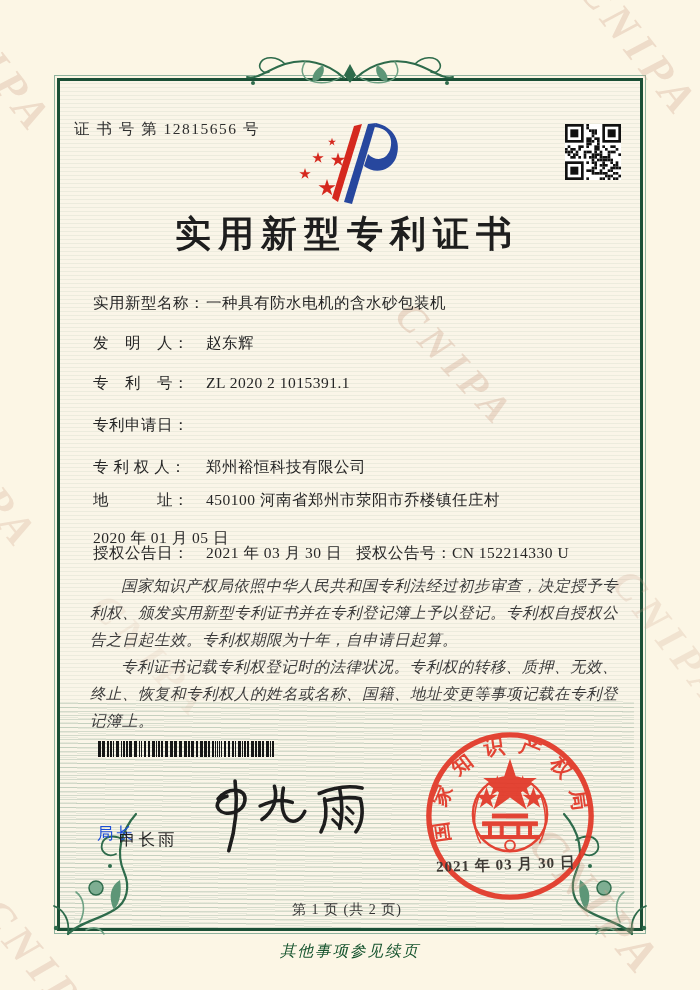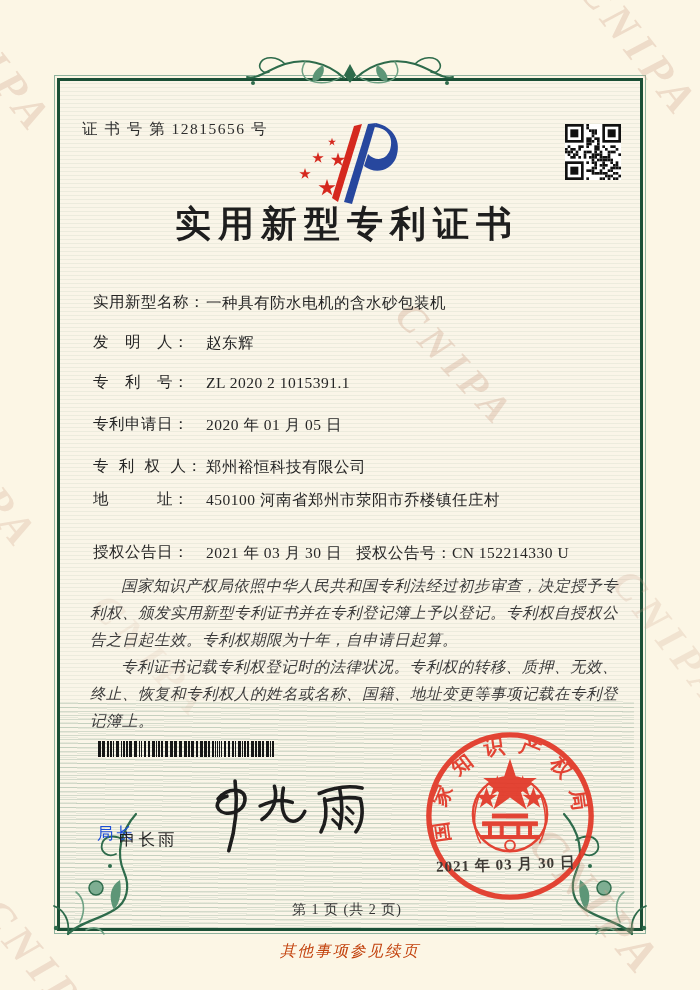--- a/index.html
+++ b/index.html
@@ -29,51 +29,51 @@
     position:absolute;left:60px;top:700px;width:574px;height:228px;z-index:1;
     background:
       repeating-linear-gradient(2deg,rgba(110,150,125,.14) 0 1px,transparent 1px 5px),
       repeating-linear-gradient(0deg,rgba(110,150,125,.20) 0 1px,transparent 1px 4px);
   }
   
   .orn-top{position:absolute;left:245px;top:50px;z-index:2;}
   .orn-bl{position:absolute;left:50px;top:810px;z-index:2;}
   .orn-br{position:absolute;left:560px;top:810px;z-index:2;}
   
-  .cert-no{position:absolute;left:82px;top:119px;font-size:15.5px;letter-spacing:1.5px;color:#2e2e2e;z-index:4;}
+  .cert-no{position:absolute;left:74px;top:119px;font-size:15.5px;letter-spacing:1.5px;color:#2e2e2e;z-index:4;}
   .logo{position:absolute;left:296px;top:114px;z-index:4;}
   .qr{position:absolute;left:565px;top:124px;z-index:4;}
   .title{
-    position:absolute;left:57px;top:200px;width:580px;text-align:center;
+    position:absolute;left:57px;top:210px;width:580px;text-align:center;
     font-size:36px;font-weight:bold;letter-spacing:7px;color:#1e1e1e;z-index:4;
   }
   
   .row{position:absolute;left:93px;font-size:15.5px;line-height:22px;letter-spacing:.5px;color:#262626;z-index:4;display:flex;}
-  .row .lbl{display:inline-block;width:113px;flex:0 0 113px;font-family:Liberation Mono, monospace;}
+  .row .lbl{display:inline-block;width:113px;flex:0 0 113px;}
   .row .grant2{margin-left:14px;}
   
   .paras{position:absolute;left:90px;top:572px;width:528px;z-index:4;}
   .paras p{
     margin:0;font-size:15.5px;line-height:27px;text-indent:2em;text-align:justify;
     font-style:italic;color:#3c3c3c;letter-spacing:.5px;
   }
   
   .barcode{position:absolute;left:98px;top:741px;z-index:4;}
   .director-title{position:absolute;left:97px;top:823px;font-family:"Liberation Sans","DejaVu Sans",sans-serif;font-size:16.5px;letter-spacing:3px;color:#1d4ed8;z-index:4;}
   .director-name{position:absolute;left:97px;top:829px;font-family:"Liberation Sans","DejaVu Sans",sans-serif;font-size:16.5px;letter-spacing:3px;color:#1f1f1f;z-index:4;margin-left:22px;}
   .signature{position:absolute;left:205px;top:772px;z-index:4;}
   .seal{position:absolute;left:420px;top:728px;z-index:5;}
   .seal-ring{font-family:"Liberation Serif",serif;font-size:21px;font-weight:bold;letter-spacing:13px;}
   .seal-date{
     position:absolute;left:436px;top:855px;width:160px;z-index:6;
     font-size:15px;font-weight:bold;color:#3e3a35;letter-spacing:1px;
     transform:rotate(-2deg);
   }
   .page-indicator{position:absolute;left:57px;top:901px;width:580px;text-align:center;font-size:14px;letter-spacing:1px;color:#333;z-index:4;}
-  .continuation{position:absolute;left:0;top:941px;width:700px;text-align:center;font-size:15.5px;font-style:italic;color:#c2410c;letter-spacing:2px;z-index:4;}
+  .continuation{position:absolute;left:0;top:941px;width:700px;text-align:center;font-size:15.5px;font-style:italic;color:#14532d;letter-spacing:2px;z-index:4;}
 </style>
 </head>
 <body>
 
 <div class="page">
 
   <div class="wm" style="left:-38px;top:-18px;font-size:44px;color:rgba(205,159,135,.30);transform:rotate(52deg);">CNIPA</div>
   <div class="wm" style="left:608px;top:-34px;font-size:44px;color:rgba(205,159,135,.30);transform:rotate(52deg);">CNIPA</div>
   <div class="wm" style="left:420px;top:292px;font-size:40px;color:rgba(205,159,135,.32);transform:rotate(47deg);">CNIPA</div>
   <div class="wm" style="left:-52px;top:398px;font-size:44px;color:rgba(205,159,135,.26);transform:rotate(52deg);">CNIPA</div>
@@ -277,21 +277,21 @@
     <span class="val">一种具有防水电机的含水砂包装机</span>
   </div>
   <div class="row" style="top:332px;">
     <span class="lbl">发　明　人：</span>
     <span class="val">赵东辉</span>
   </div>
   <div class="row" style="top:372px;">
     <span class="lbl">专　利　号：</span>
     <span class="val">ZL 2020 2 1015391.1</span>
   </div>
-  <div class="row" style="top:414px;">
+  <div class="row" style="top:414px;flex-direction:column;">
     <span class="lbl">专利申请日：</span>
     <span class="val">2020 年 01 月 05 日</span>
   </div>
   <div class="row" style="top:456px;">
     <span class="lbl">专 利 权 人：</span>
     <span class="val">郑州裕恒科技有限公司</span>
   </div>
   <div class="row" style="top:489px;align-items:center;">
     <span class="lbl">地　　　址：</span>
     <span class="val">450100 河南省郑州市荥阳市乔楼镇任庄村</span>

